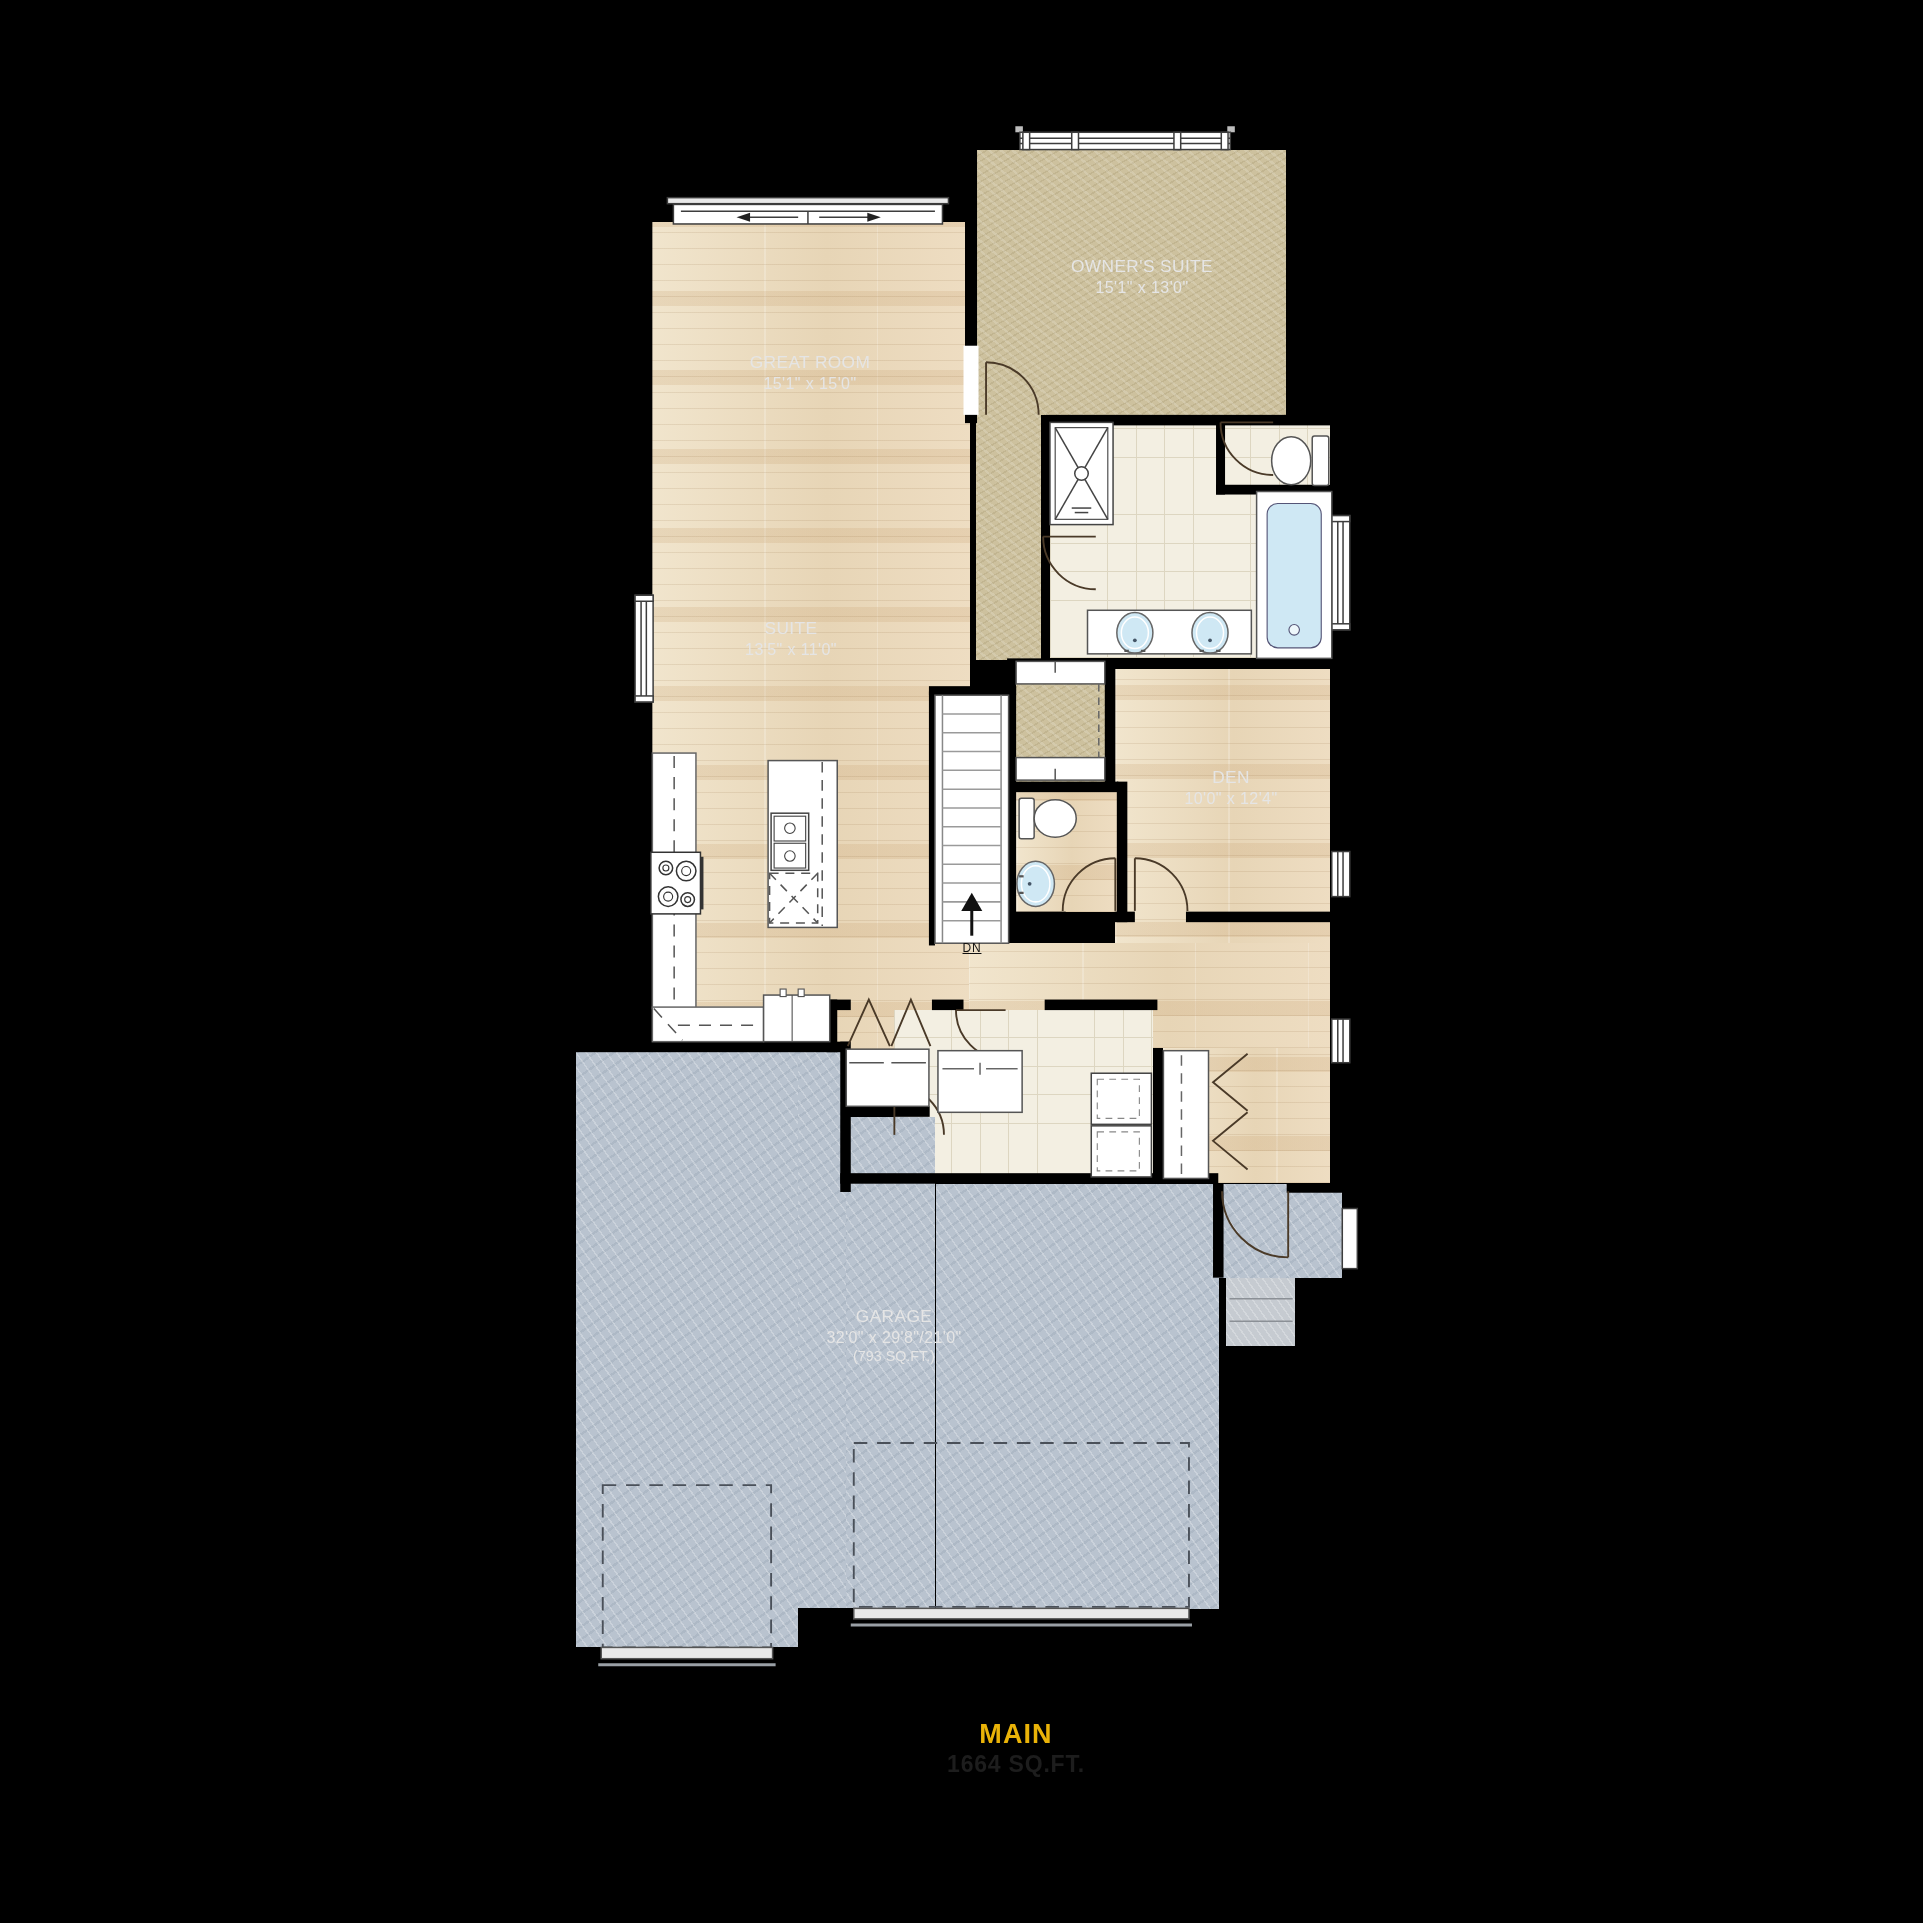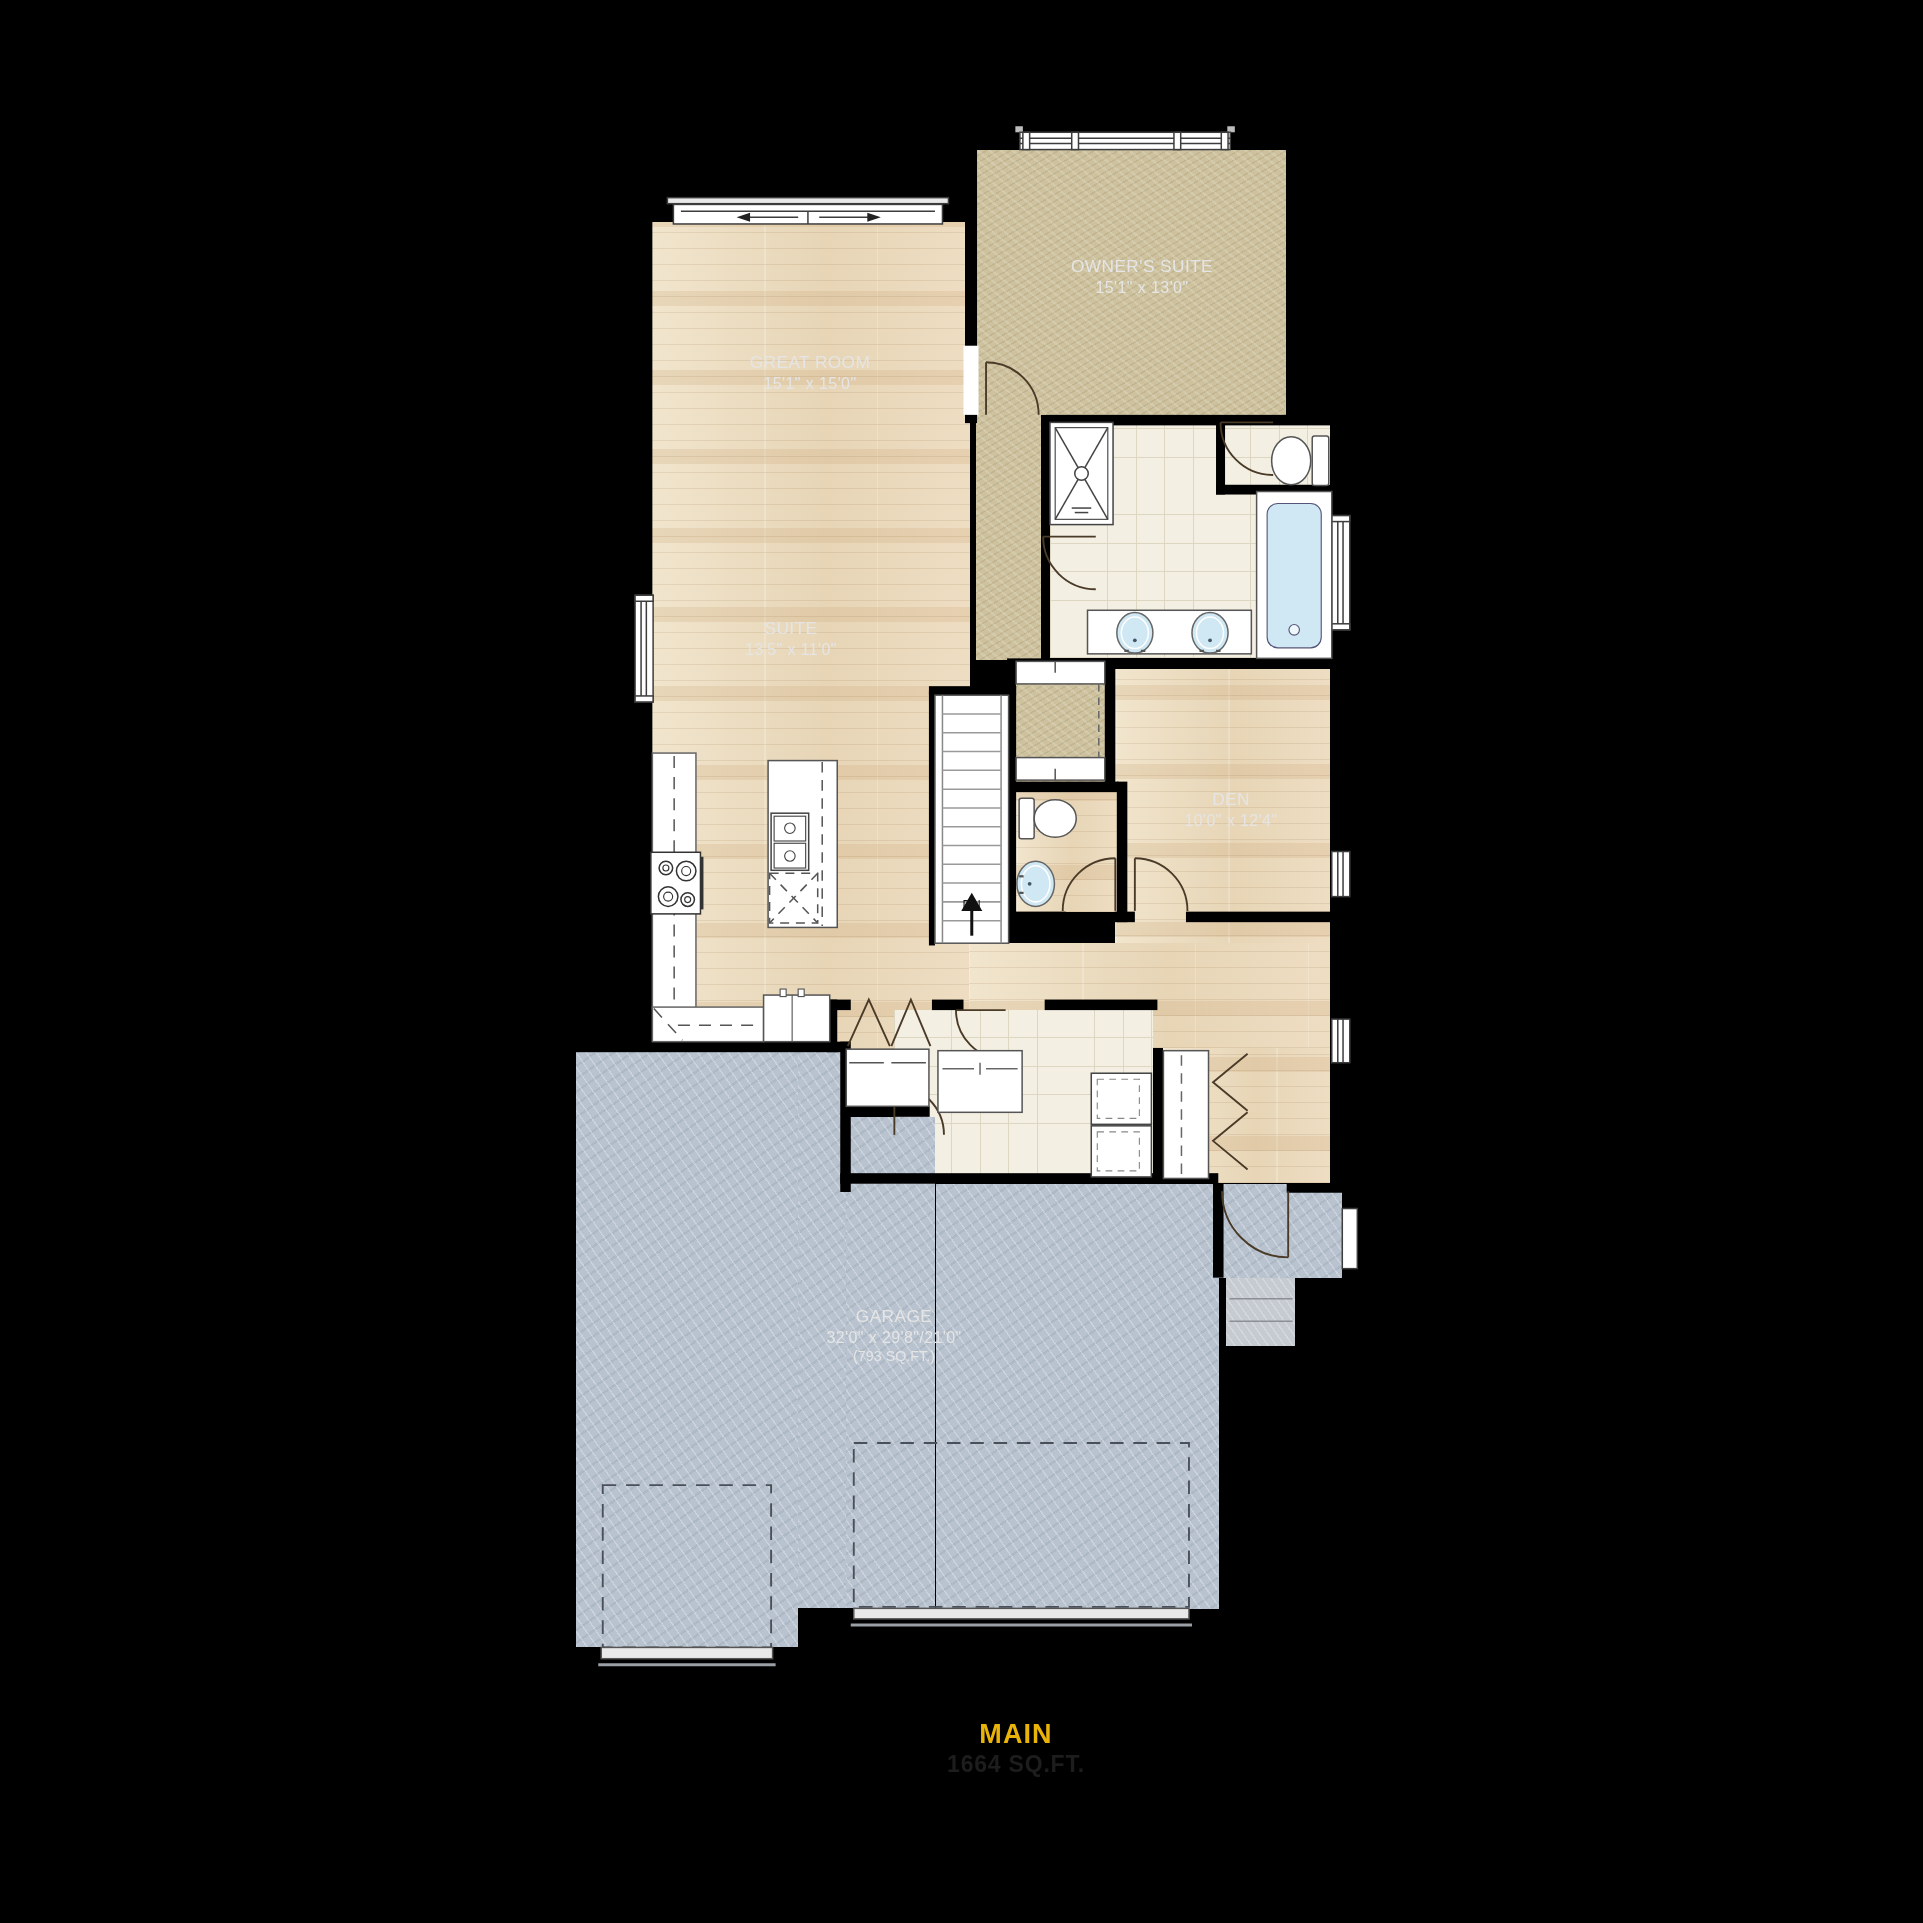--- a/index.html
+++ b/index.html
@@ -352,28 +352,28 @@
     <div class="dm">15'1" x 15'0"</div>
   </div>
   <div class="lbl" style="left:1142px;top:256px;">
     <div class="nm">OWNER'S SUITE</div>
     <div class="dm">15'1" x 13'0"</div>
   </div>
   <div class="lbl" style="left:791px;top:618px;">
     <div class="nm">SUITE</div>
     <div class="dm">13'5" x 11'0"</div>
   </div>
-  <div class="lbl" style="left:1231px;top:789px;">
+  <div class="lbl" style="left:1231px;top:767px;">
     <div class="nm">DEN</div>
     <div class="dm">10'0" x 12'4"</div>
   </div>
   <div class="lbl" style="left:894px;top:1306px;">
     <div class="nm">GARAGE</div>
     <div class="dm">32'0" x 29'8"/21'0"</div>
     <div class="ar">(793 SQ.FT.)</div>
   </div>
-  <div class="dn" style="left:972px;top:898px;text-decoration:underline;">DN</div>
+  <div class="dn" style="left:972px;top:941px;text-decoration:underline;">DN</div>
 
   <div class="footer-main" style="left:1016px;top:1719px;">MAIN</div>
   <div class="footer-area" style="left:1016px;top:1751px;">1664 SQ.FT.</div>
 
 </div>
 
 
 </body></html>

